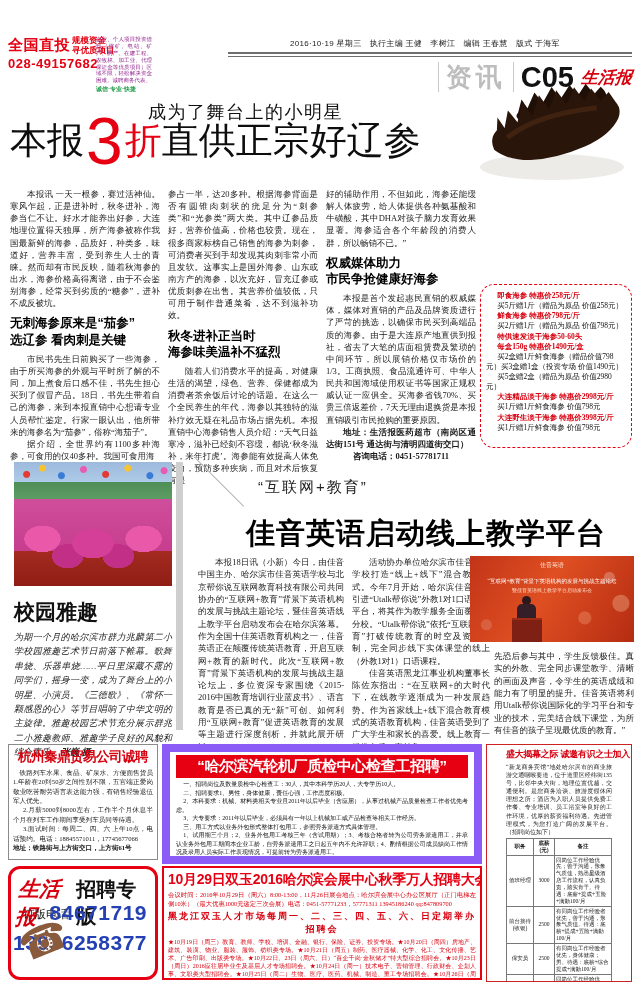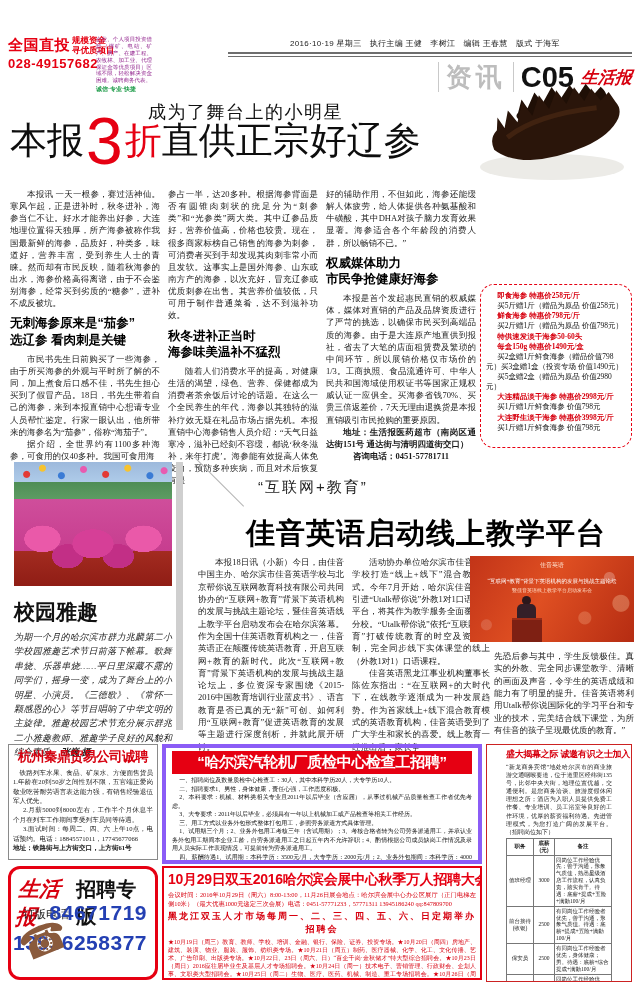--- a/index.html
+++ b/index.html
@@ -113,21 +113,21 @@
             transform:skewX(-6deg);}
   #rc-title{font-family:"Liberation Sans",sans-serif;font-weight:bold;color:#111;font-size:20px;margin-left:2px;}
   #rc-label{position:absolute;left:12px;top:38px;font-size:11.5px;color:#222;}
   #rc-phone1{position:absolute;right:8px;top:32px;font-family:"Liberation Sans",sans-serif;font-weight:bold;
              color:#2440b3;font-size:21px;letter-spacing:.5px;}
   #rc-phone2{position:absolute;right:8px;top:62px;font-family:"Liberation Sans",sans-serif;font-weight:bold;
              color:#2440b3;font-size:21px;letter-spacing:.5px;}
   #rc-phoneicon{position:absolute;left:8px;top:52px;font-size:40px;color:#8a5a3c;transform:rotate(-22deg);line-height:1;}
 
   
-  #turbine{left:162px;top:744px;width:320px;height:120px;border:4px solid #8b5cf6;box-sizing:border-box;
+  #turbine{left:162px;top:744px;width:320px;height:120px;border:8px solid #8b5cf6;box-sizing:border-box;
            padding:2px 6px;overflow:hidden;}
   #tb-title{background:#e60012;color:#fff;font-family:"Liberation Sans",sans-serif;font-weight:bold;
             font-size:15px;text-align:center;padding:2px 0;margin:1px 0 2px;letter-spacing:-.3px;}
   #tb-body p{font-size:6px;line-height:1.42;text-align:justify;text-indent:1.2em;color:#111;}
   #tb-footer{font-size:7.5px;font-weight:bold;text-align:center;margin-top:2px;}
 
   
   #expo{left:162px;top:866px;width:320px;height:114px;border:2px solid #e60012;box-sizing:border-box;
         padding:2px 4px;overflow:hidden;}
   #ex-head{color:#e60012;font-family:"Liberation Sans",sans-serif;font-weight:bold;font-size:14px;

